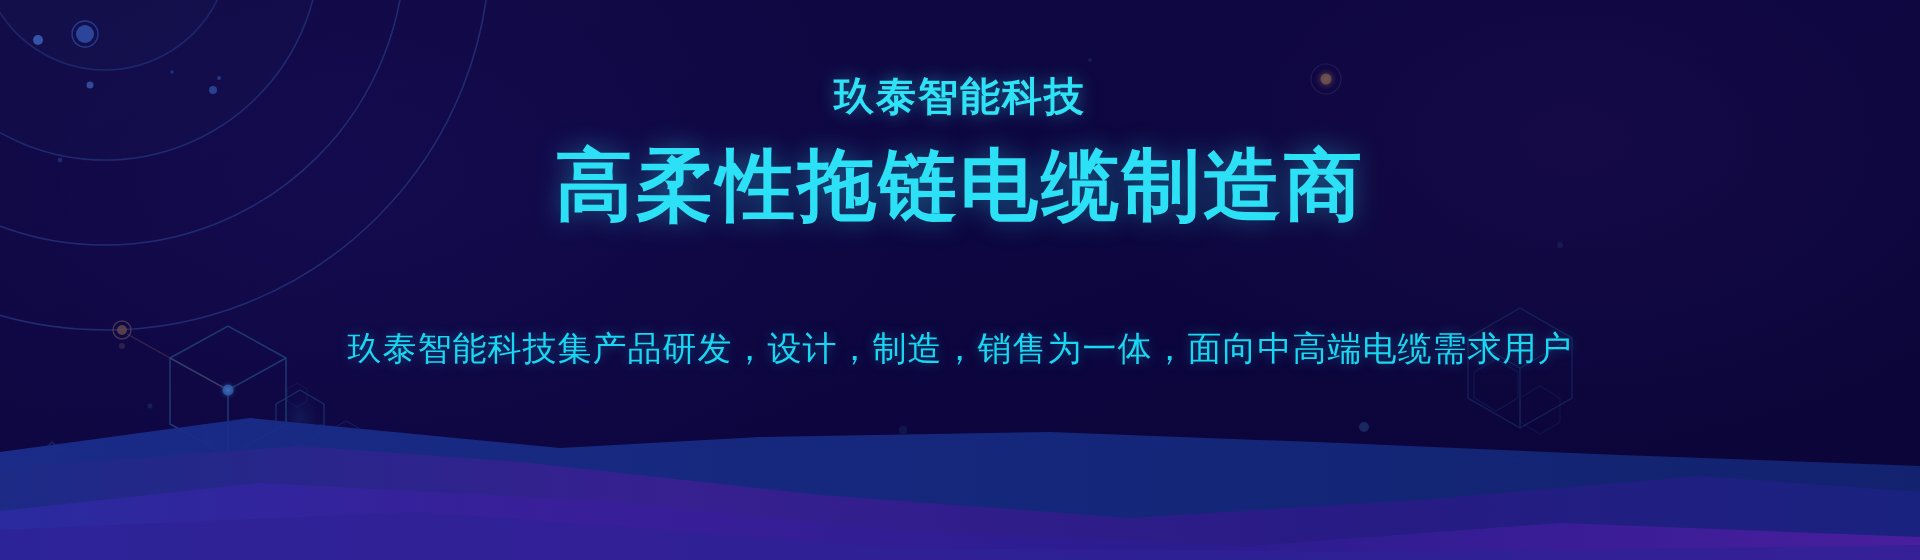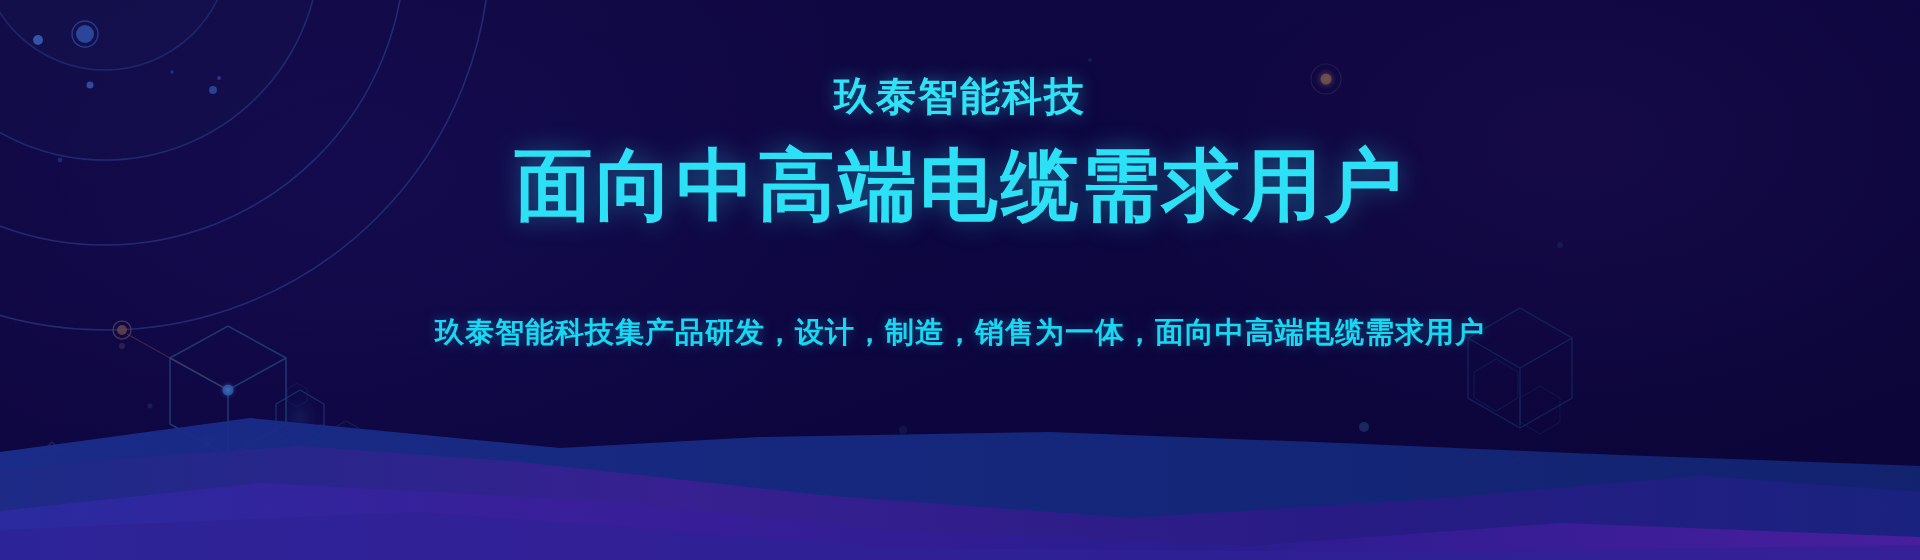--- a/index.html
+++ b/index.html
@@ -57,24 +57,24 @@
     font-size: 78px;
     line-height: 1;
     font-weight: 700;
     letter-spacing: 3px;
     color: #2ce0f5;
     text-shadow: 0 0 26px rgba(44,224,245,0.40);
     white-space: nowrap;
   }
 
   .subtitle {
-    margin-top: 42px;
-    font-size: 29px;
+    margin-top: 55px;
+    font-size: 34px;
     line-height: 1;
-    font-weight: 700;
+    font-weight: 400;
     letter-spacing: 1px;
     color: #19d7f2;
     text-shadow: 0 0 12px rgba(25,215,242,0.35);
     white-space: nowrap;
   }
 </style>
 </head>
 <body>
 
 <div id="banner">
@@ -185,18 +185,18 @@
 
     <path d="M0 452 L250 418 L560 448 L760 437 L1050 432 L1340 443 L1620 455 L1920 466 L1920 560 L0 560 Z" fill="url(#waveC)" opacity="0.95"></path>
     <path d="M0 468 L300 446 L520 462 L820 495 L1130 518 L1420 500 L1700 476 L1920 492 L1920 560 L0 560 Z" fill="url(#waveA)" opacity="0.92"></path>
     <path d="M0 511 L260 483 L600 501 L900 531 L1250 546 L1560 523 L1920 537 L1920 560 L0 560 Z" fill="url(#waveB)" opacity="0.95"></path>
     <path d="M0 530 L420 512 L900 548 L1400 552 L1920 545 L1920 560 L0 560 Z" fill="#2f2196" opacity="0.75"></path>
   </svg>
 
   <div class="content">
     <div class="eyebrow">玖泰智能科技</div>
 
-    <h1 class="headline">面向中高端电缆需求用户</h1>
+    <h1 class="headline">高柔性拖链电缆制造商</h1>
 
     <div class="subtitle">玖泰智能科技集产品研发，设计，制造，销售为一体，面向中高端电缆需求用户</div>
   </div>
 
 </div>
 
 </body></html>

